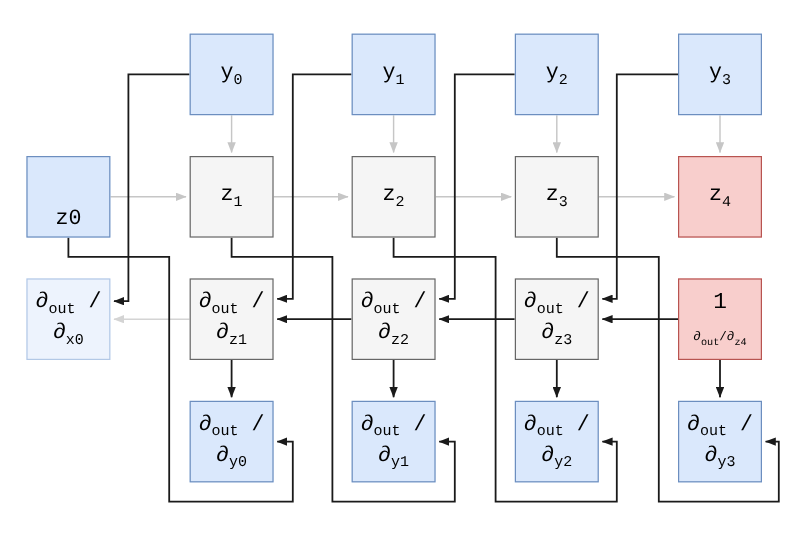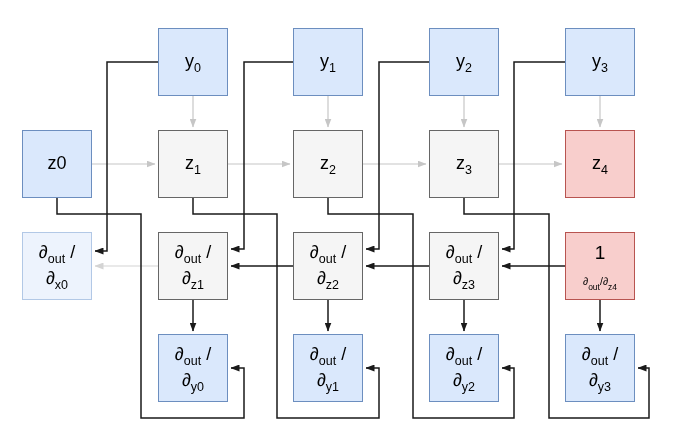--- a/index.html
+++ b/index.html
@@ -1,18 +1,18 @@
 <!DOCTYPE html>
 <html><head>
 <meta charset="utf-8">
 <style>
   html, body { margin:0; padding:0; background:#ffffff; }
   .canvas {
     position:relative; width:677px; height:446px; background:#ffffff;
-    font-family:Liberation Sans, sans-serif; overflow:hidden;
+    font-family:Liberation Mono, monospace; overflow:hidden;
   }
   .edge-layer { position:absolute; left:0; top:0; width:677px; height:446px; }
   .node {
     position:absolute; box-sizing:border-box;
     border:1.4px solid #000;
     display:flex; align-items:center; justify-content:center;
     text-align:center; font-size:18px; line-height:1.42; color:#000;
     white-space:nowrap;
   }
   .node sub { font-size:12.5px; line-height:0; }
@@ -67,21 +67,21 @@
       </div>
       <div class="node" title="y1" style="left: 293px; top: 28px; width: 70px; height: 68px; background: rgb(218, 232, 252); border-color: rgb(108, 142, 191);">
         <span style="white-space: normal;"><span>y</span><sub>1</sub></span>
       </div>
       <div class="node" title="y2" style="left: 429px; top: 28px; width: 70px; height: 68px; background: rgb(218, 232, 252); border-color: rgb(108, 142, 191);">
         <span style="white-space: normal;"><span>y</span><sub>2</sub></span>
       </div>
       <div class="node" title="y3" style="left: 565px; top: 28px; width: 70px; height: 68px; background: rgb(218, 232, 252); border-color: rgb(108, 142, 191);">
         <span style="white-space: normal;"><span>y</span><sub>3</sub></span>
       </div>
-      <div class="node" title="z0" style="left: 22px; top: 130px; width: 70px; height: 68px; background: rgb(218, 232, 252); border-color: rgb(108, 142, 191);">
+      <div class="node" title="z0" style="left: 22px; top: 130px; width: 70px; height: 68px; background: rgb(218, 232, 252); border-color: rgb(108, 142, 191); align-items: flex-end;">
         <span style="white-space: normal;"><span>z0</span></span>
       </div>
       <div class="node" title="z1" style="left: 158px; top: 130px; width: 70px; height: 68px; background: rgb(245, 245, 245); border-color: rgb(102, 102, 102);">
         <span style="white-space: normal;"><span>z</span><sub>1</sub></span>
       </div>
       <div class="node" title="z2" style="left: 293px; top: 130px; width: 70px; height: 68px; background: rgb(245, 245, 245); border-color: rgb(102, 102, 102);">
         <span style="white-space: normal;"><span>z</span><sub>2</sub></span>
       </div>
       <div class="node" title="z3" style="left: 429px; top: 130px; width: 70px; height: 68px; background: rgb(245, 245, 245); border-color: rgb(102, 102, 102);">
         <span style="white-space: normal;"><span>z</span><sub>3</sub></span>

